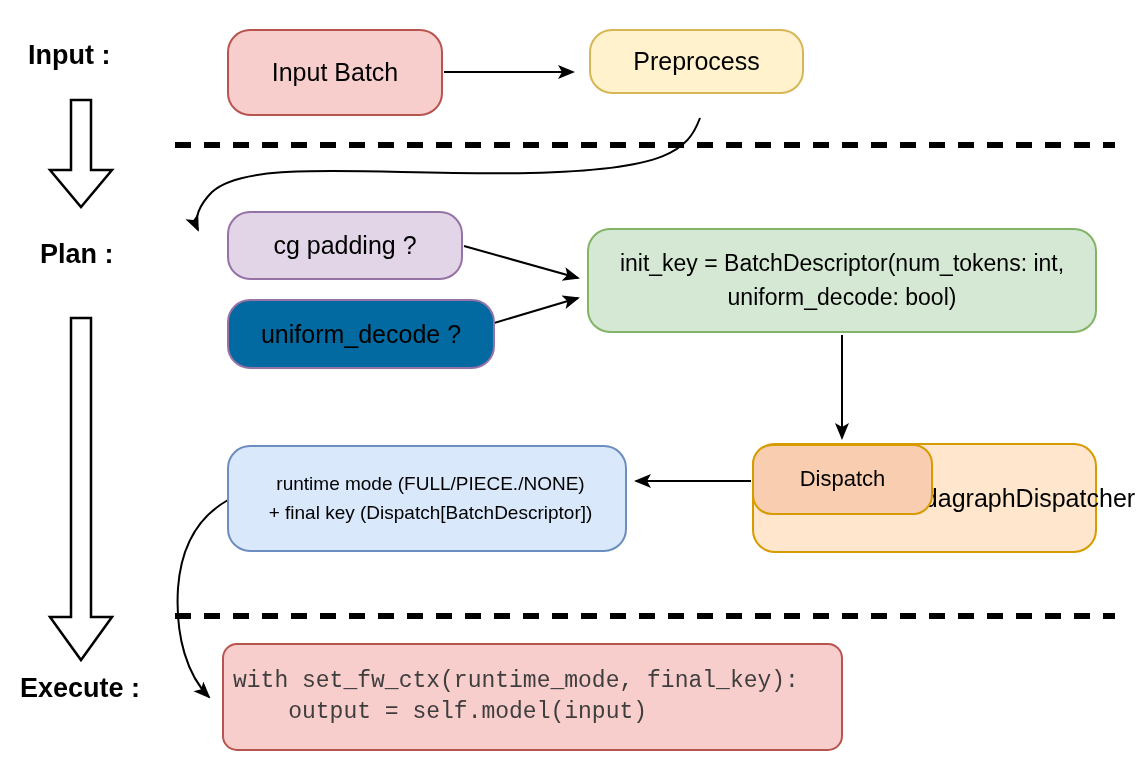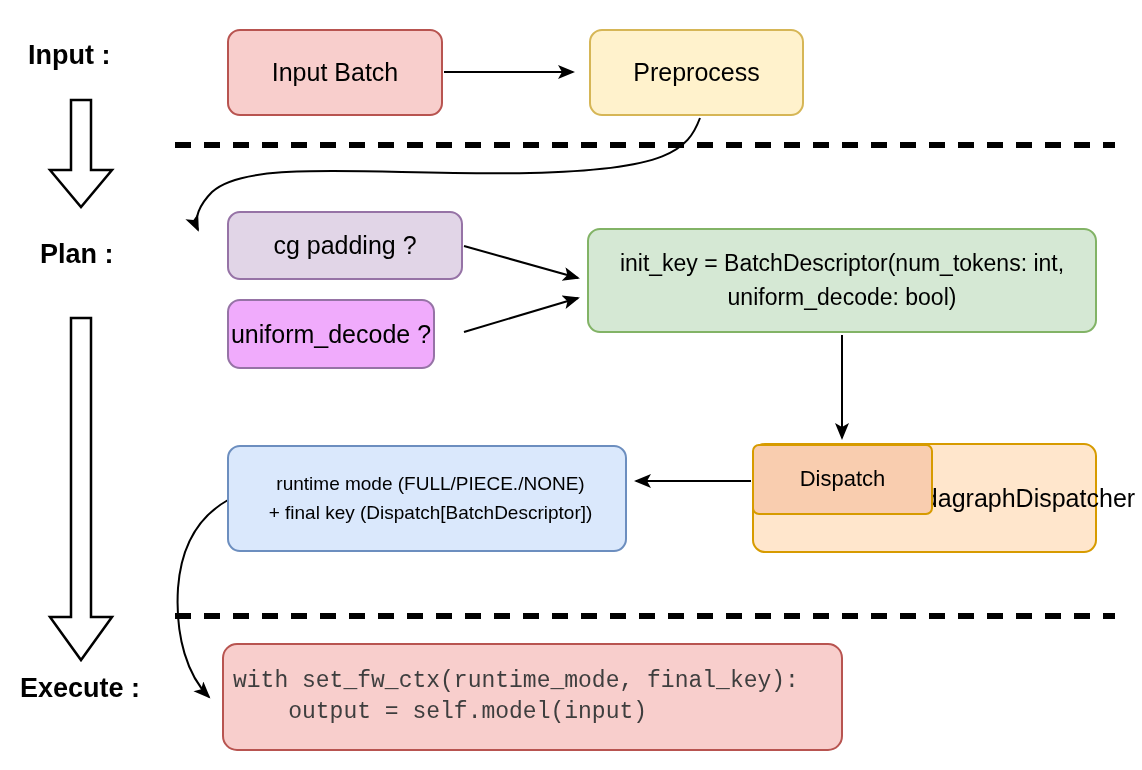--- a/index.html
+++ b/index.html
@@ -27,34 +27,34 @@
     position: absolute;
     font-size: 27px;
     font-weight: bold;
     color: #000000;
     white-space: nowrap;
   }
   .node {
     position: absolute;
     box-sizing: border-box;
     border: 2px solid #000;
-    border-radius: 13px;
+    border-radius: 23px;
     display: flex;
     flex-direction: column;
     align-items: center;
     justify-content: center;
     text-align: center;
     color: #000000;
     line-height: 1.3;
   }
   .node span { display: block; }
   .node-basic { font-size: 25px; }
   .node-green { font-size: 23px; line-height: 1.45; }
   .node-blue  { font-size: 19px; line-height: 1.5; }
-  .node-dispatch { font-size: 22px; border-radius: 7px; }
+  .node-dispatch { font-size: 22px; border-radius: 20px; }
   .node-cuda { font-size: 25px; }
   .cuda-label {
     position: absolute;
     left: 178px;
     top: 0;
     right: 0;
     bottom: 0;
     display: flex;
     flex-direction: row;
     align-items: center;
@@ -100,29 +100,29 @@
   </svg>
 
   <div class="stage-label" style="left:28px; top:40px;">Input :</div>
   <div class="stage-label" style="left:40px; top:239px;">Plan :</div>
   <div class="stage-label" style="left:20px; top:673px;">Execute :</div>
 
   <div class="node node-basic" style="left: 227px; top: 29px; width: 216px; height: 87px; background-color: rgb(248, 206, 204); border-color: rgb(184, 84, 80);">
     <span>Input Batch</span>
   </div>
 
-  <div class="node node-basic" style="left: 589px; top: 29px; width: 215px; height: 87px; background-color: rgb(255, 242, 204); border-color: rgb(214, 182, 86);">
+  <div class="node node-basic" style="left: 589px; top: 29px; width: 215px; height: 65px; background-color: rgb(255, 242, 204); border-color: rgb(214, 182, 86);">
     <span>Preprocess</span>
   </div>
 
   <div class="node node-basic" style="left: 227px; top: 211px; width: 236px; height: 69px; background-color: rgb(225, 213, 231); border-color: rgb(150, 115, 166);">
     <span>cg padding ?</span>
   </div>
 
-  <div class="node node-basic" style="left: 227px; top: 299px; width: 208px; height: 70px; background-color: #f0abfc; border-color: rgb(150, 115, 166);">
+  <div class="node node-basic" style="left: 227px; top: 299px; width: 268px; height: 70px; background-color: #0369a1; border-color: rgb(150, 115, 166);">
     <span>uniform_decode ?</span>
   </div>
 
   <div class="node node-green" style="left: 587px; top: 228px; width: 510px; height: 105px; background-color: rgb(213, 232, 212); border-color: rgb(130, 179, 102);">
     <span>init_key = BatchDescriptor(num_tokens: int,</span>
     <span>uniform_decode: bool)</span>
   </div>
 
   <div class="node node-cuda" style="left: 752px; top: 443px; width: 345px; height: 110px; background-color: rgb(255, 230, 204); border-color: rgb(215, 155, 0);">
     <div class="cuda-label">

